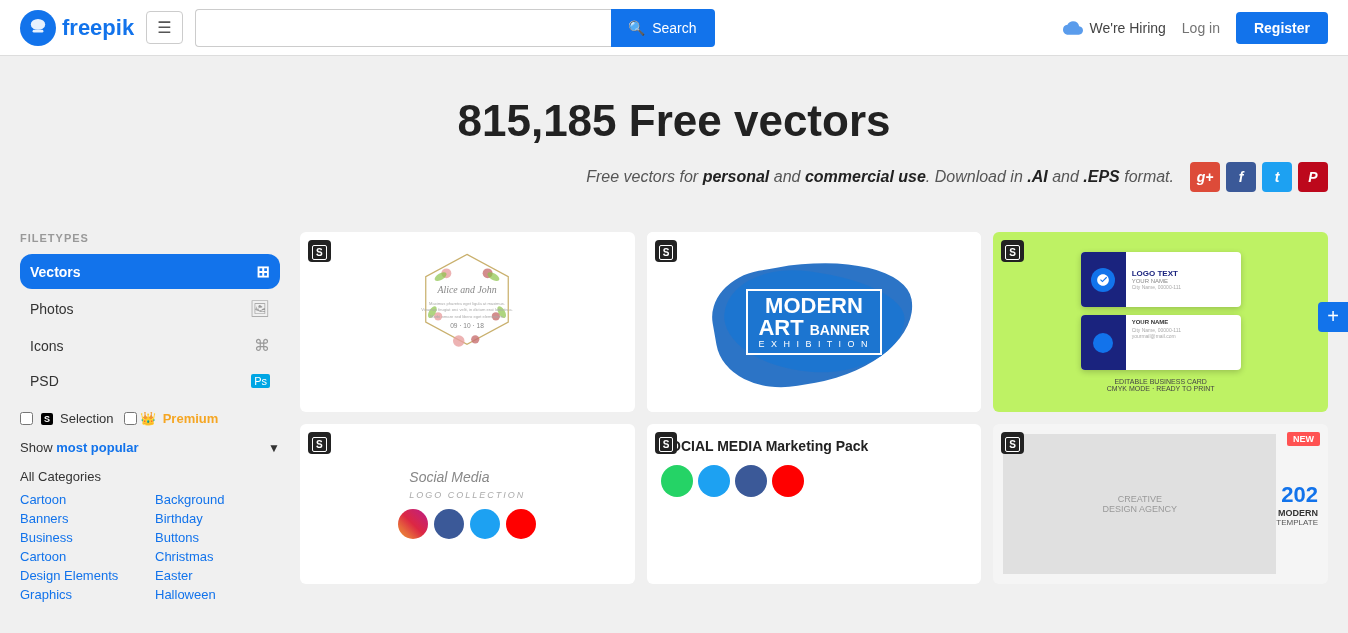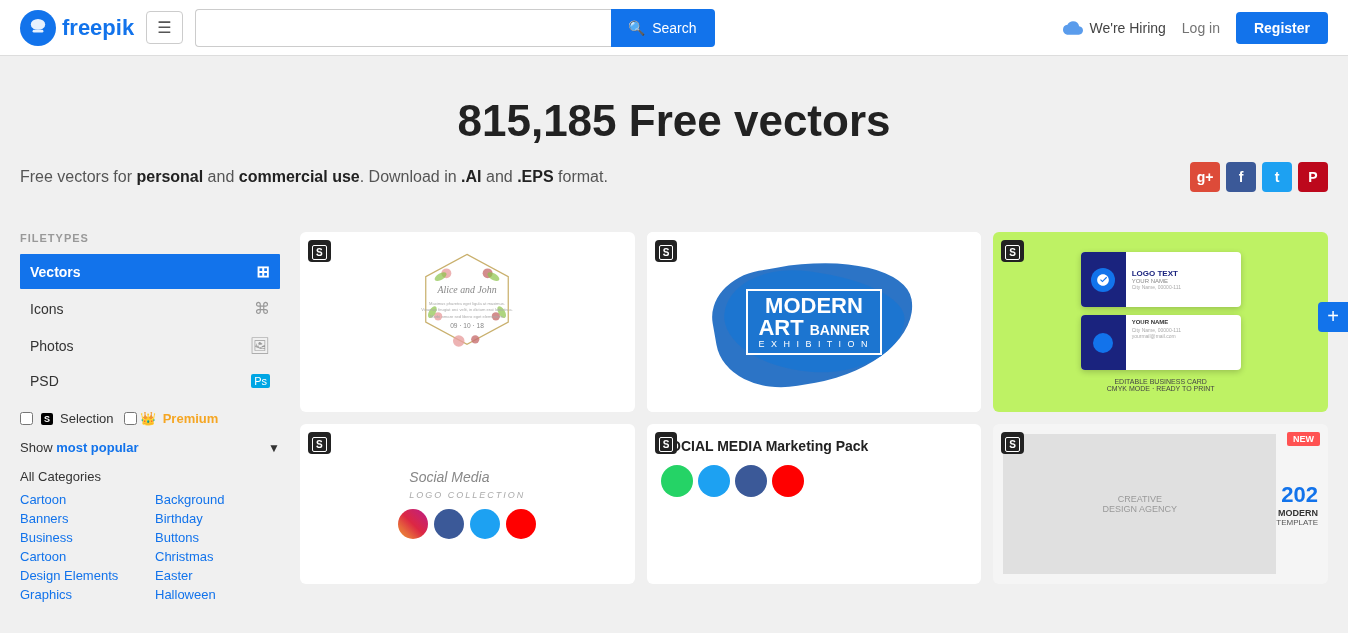--- a/index.html
+++ b/index.html
@@ -110,24 +110,25 @@
     .hero h1 {
       font-size: 44px;
       font-weight: 900;
       color: #222;
       margin-bottom: 16px;
     }
     .hero-sub {
       font-size: 16px;
       color: #555;
       display: flex;
-      justify-content: space-between;
-      align-items: center;
-      gap: 8px;
+      justify-content: flex-end;
+      align-items: center;
+      gap: 16px;
       flex-wrap: wrap;
+      font-style: italic;
     }
     .hero-sub strong { color: #222; }
     .social-icons {
       display: flex;
       gap: 6px;
       align-items: center;
     }
     .social-icon {
       width: 30px;
       height: 30px;
@@ -165,21 +166,21 @@
       color: #999;
       letter-spacing: 1px;
       margin-bottom: 10px;
       text-transform: uppercase;
     }
     .filetype-item {
       display: flex;
       align-items: center;
       justify-content: space-between;
       padding: 8px 10px;
-      border-radius: 1px;
+      border-radius: 12px;
       cursor: pointer;
       font-size: 14px;
       color: #333;
       margin-bottom: 2px;
     }
     .filetype-item.active {
       background: #1273eb;
       color: #fff;
       font-weight: bold;
     }
@@ -564,26 +565,26 @@
 <div class="main-content">
 
   <aside class="sidebar">
     <div class="filetypes-label">FILETYPES</div>
 
     <div class="filetype-item active">
       <span>Vectors</span>
       <span class="filetype-icon">⊞</span>
     </div>
     <div class="filetype-item">
+      <span>Photos</span>
+      <span class="filetype-icon">🖼</span>
+    </div>
+    <div class="filetype-item">
       <span>Icons</span>
       <span class="filetype-icon">⌘</span>
-    </div>
-    <div class="filetype-item">
-      <span>Photos</span>
-      <span class="filetype-icon">🖼</span>
     </div>
     <div class="filetype-item">
       <span>PSD</span>
       <span class="filetype-icon" style="font-size:11px;background:#00a6e4;color:#fff;padding:1px 3px;border-radius:2px;">Ps</span>
     </div>
 
     <div class="filter-row">
       <label class="checkbox-label">
         <input type="checkbox" style="">
         <span style="margin-left:4px;background:#000;color:#fff;font-size:9px;padding:1px 3px;border-radius:2px;font-weight:bold;">S</span>

